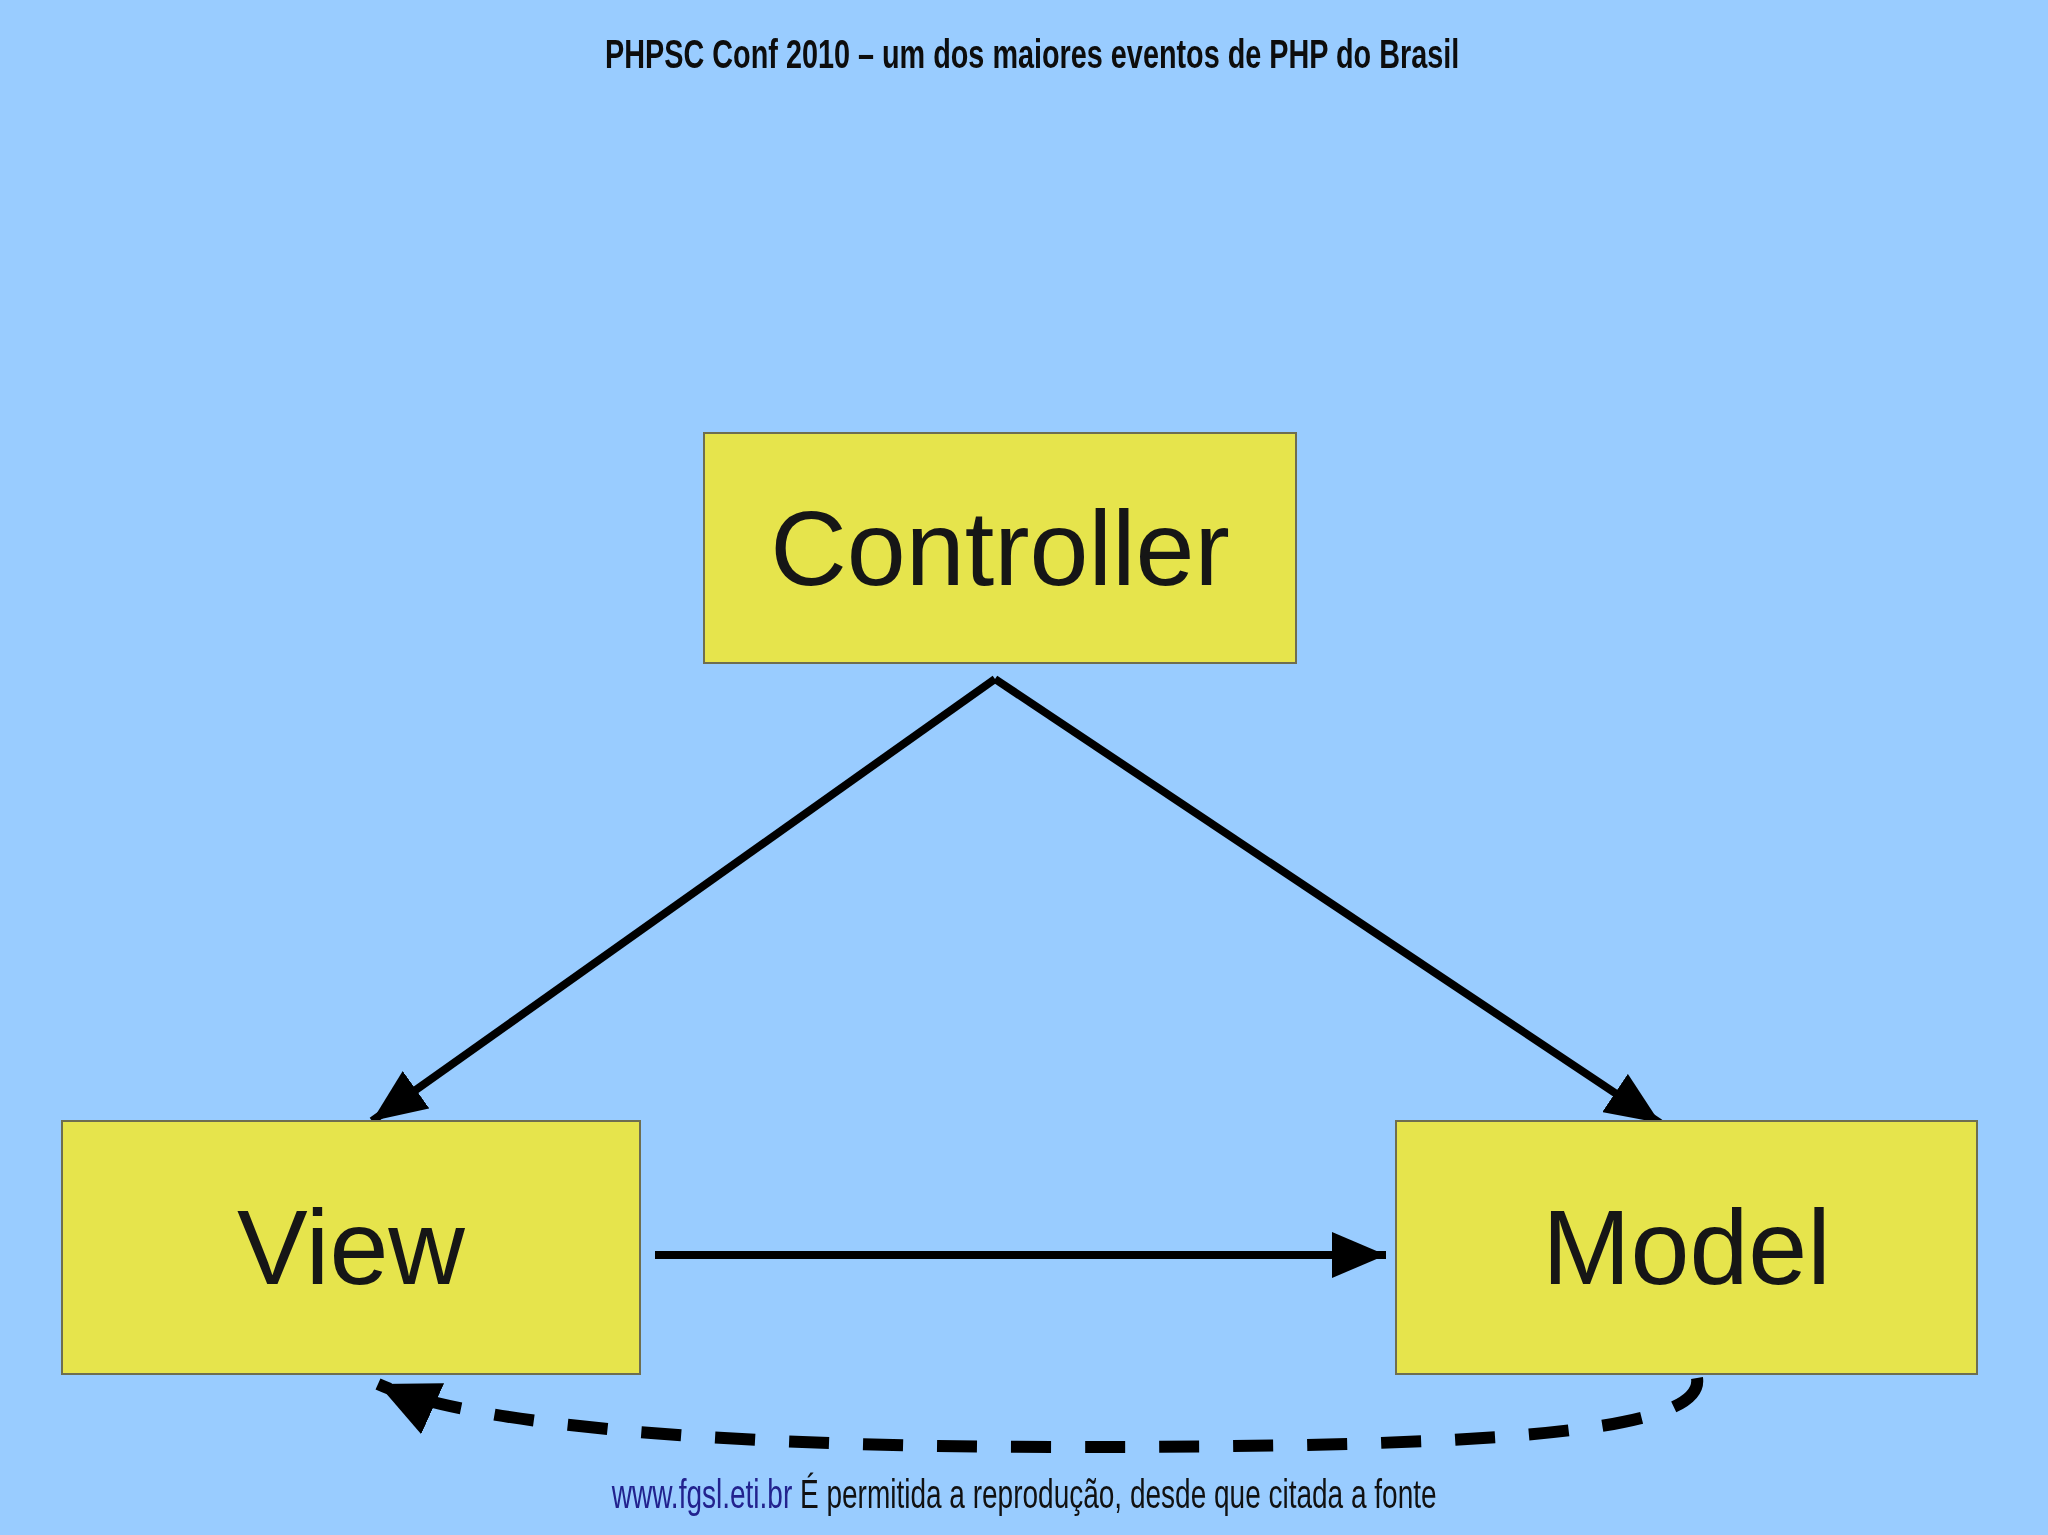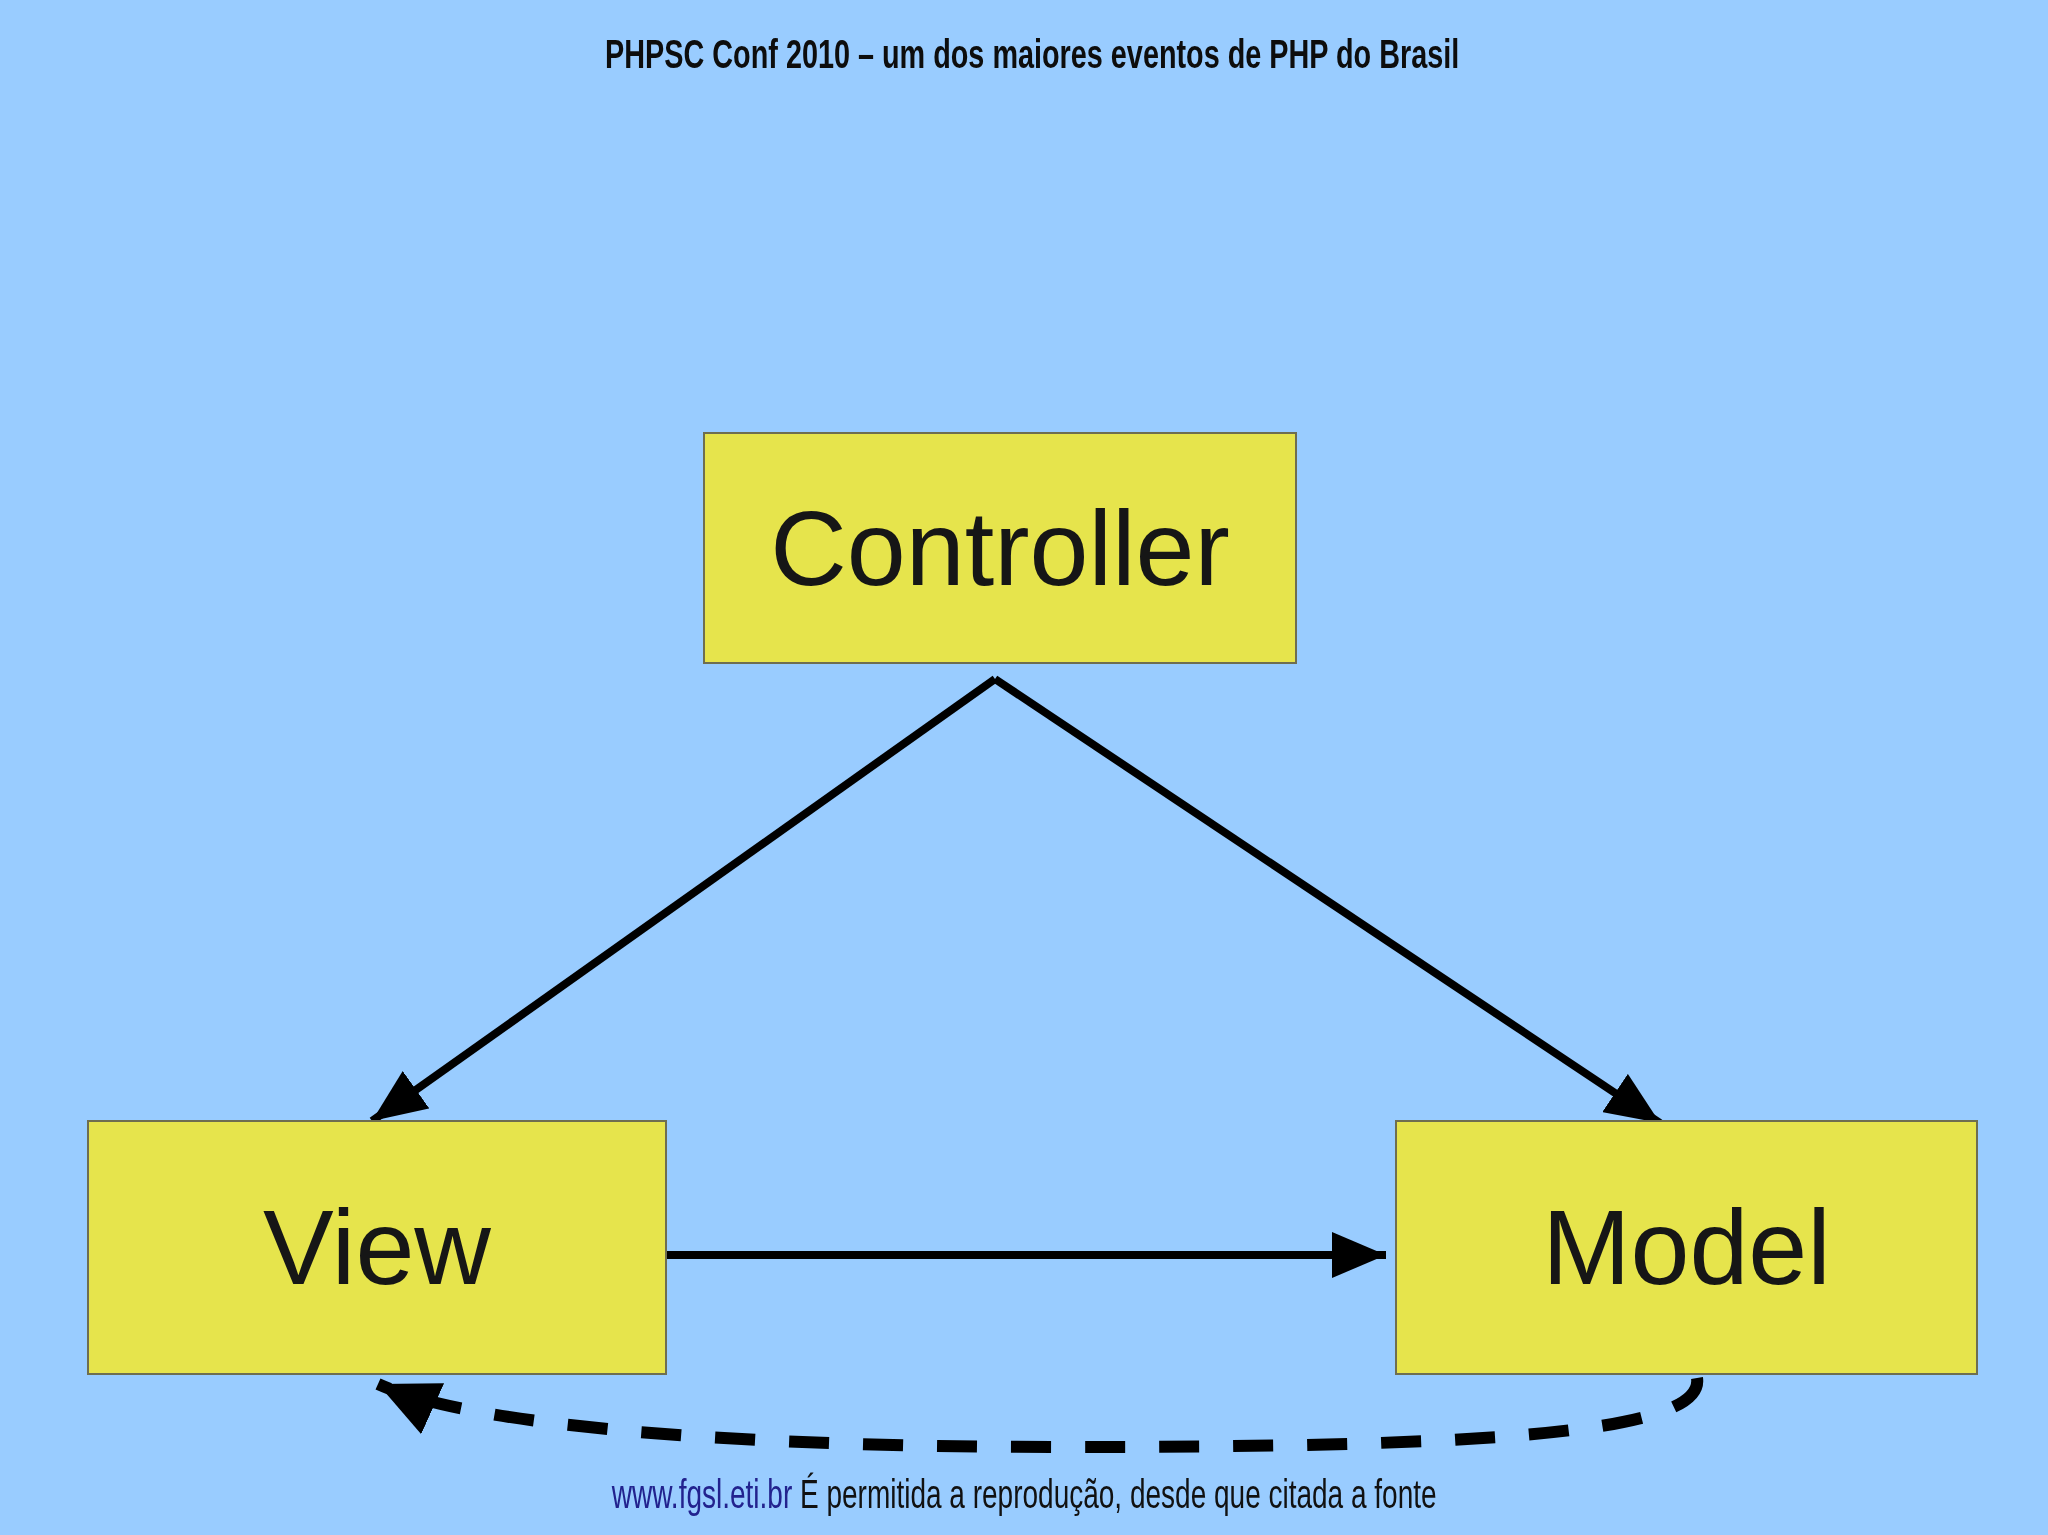--- a/index.html
+++ b/index.html
@@ -68,21 +68,21 @@
     background: #e6e44c;
     border: 2px solid #6e6e50;
     box-sizing: border-box;
   }
   .node span {
     font-size: 106px;
     color: #161616;
     white-space: nowrap;
   }
   .node-controller { left: 703px; top: 432px;  width: 594px; height: 232px; }
-  .node-view       { left: 87px;  top: 1120px; width: 580px; height: 255px; }
+  .node-view       { left: 61px;  top: 1120px; width: 580px; height: 255px; }
   .node-model      { left: 1395px; top: 1120px; width: 583px; height: 255px; }
   
   .footer {
     position: absolute;
     top: 1472px;
     left: 0;
     width: 100%;
     text-align: center;
   }
   .footer .inner {

